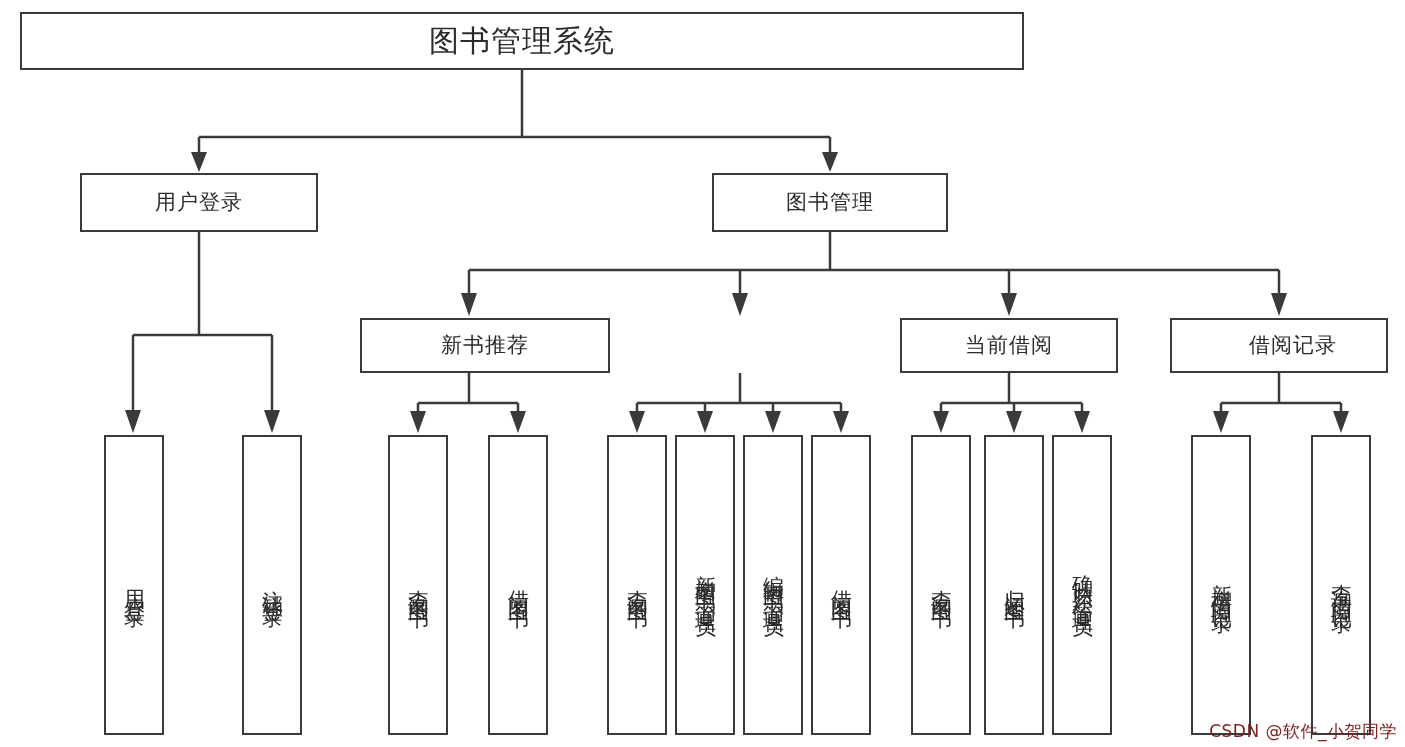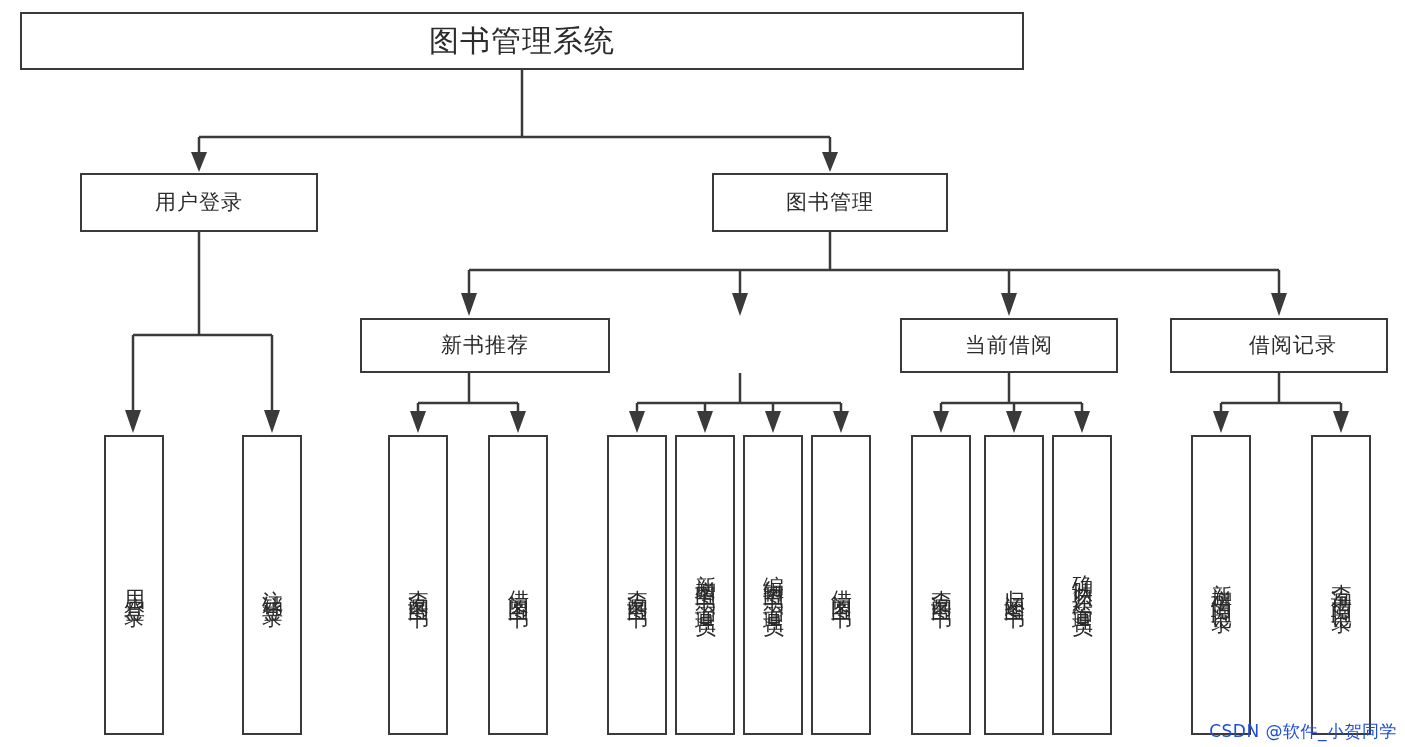--- a/index.html
+++ b/index.html
@@ -61,21 +61,21 @@
     fill: none;
   }
   .arrowhead {
     fill: #3a3a3a;
   }
   #watermark {
     position: absolute;
     right: 8px;
     bottom: 4px;
     font-size: 17px;
-    color: #1d4ed8;
+    color: #7f1d1d;
     white-space: nowrap;
     letter-spacing: 0.5px;
   }
 </style>
 </head>
 <body>
 
 <div id="canvas">
 
   <svg class="edges" viewBox="0 0 1405 747">

